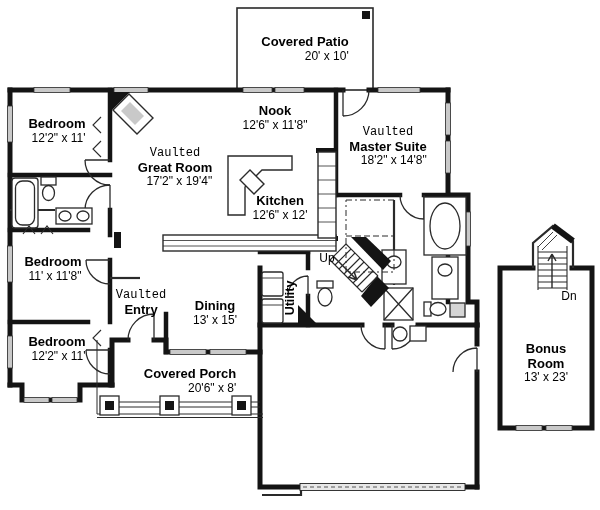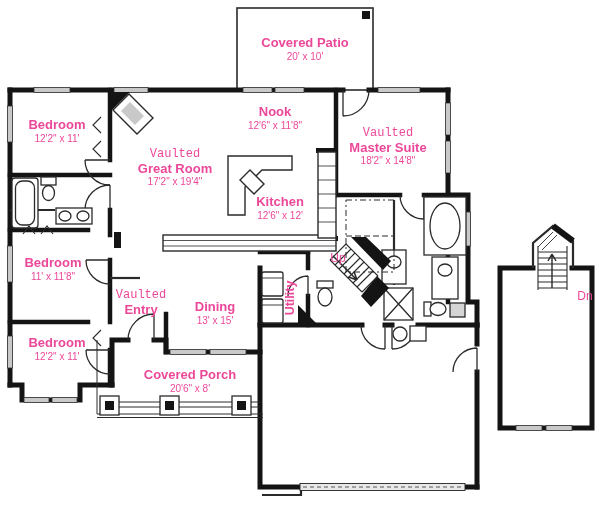--- a/index.html
+++ b/index.html
@@ -1,24 +1,24 @@
 <!DOCTYPE html>
 <html><head>
 <meta charset="utf-8">
 <style>
   html,body{margin:0;padding:0;background:#fff;}
   .stage{position:relative;width:600px;height:510px;background:#fff;overflow:hidden;
-         font-family:"Liberation Sans",sans-serif;color:#ec4899;}
+         font-family:"Liberation Sans",sans-serif;color:#000000;}
   .stage svg{position:absolute;left:0;top:0;}
   .lbl{position:absolute;transform:translate(-50%,-50%);text-align:center;
        line-height:1.13;white-space:nowrap;}
   .lbl span{display:block;}
   .nm{font-size:13px;font-weight:700;}
   .pre{font-size:12px;font-weight:400;font-family:Liberation Mono, monospace;}
-  .dm{font-size:10px;font-weight:400;}
+  .dm{font-size:12px;font-weight:400;text-align:right;}
   .sm{font-size:12px;font-weight:500;}
   .vert{position:absolute;transform:translate(-50%,-50%) rotate(-90deg);
         font-size:12.5px;font-weight:700;white-space:nowrap;}
 </style>
 </head>
 <body>
 
 <div class="stage">
 
 <svg width="600" height="510" viewBox="0 0 600 510">
@@ -252,22 +252,27 @@
     <span class="nm">Bedroom</span>
     <span class="dm">12'2" x 11'</span>
   </div>
 
   <div class="lbl" style="left:190px;top:381px">
     <span class="nm">Covered Porch</span>
     <span class="dm">20'6" x 8'</span>
   </div>
 
 
-
-  <div class="lbl" style="left:338px;top:259px">
+  <div class="lbl" style="left:546px;top:363px">
+    <span class="nm">Bonus</span>
+    <span class="nm">Room</span>
+    <span class="dm">13' x 23'</span>
+  </div>
+
+  <div class="lbl" style="left:327px;top:259px">
     <span class="sm">Up</span>
   </div>
 
-  <div class="lbl" style="left:585px;top:297px">
+  <div class="lbl" style="left:569px;top:297px">
     <span class="sm">Dn</span>
   </div>
 
 </div>
 
 </body></html>

